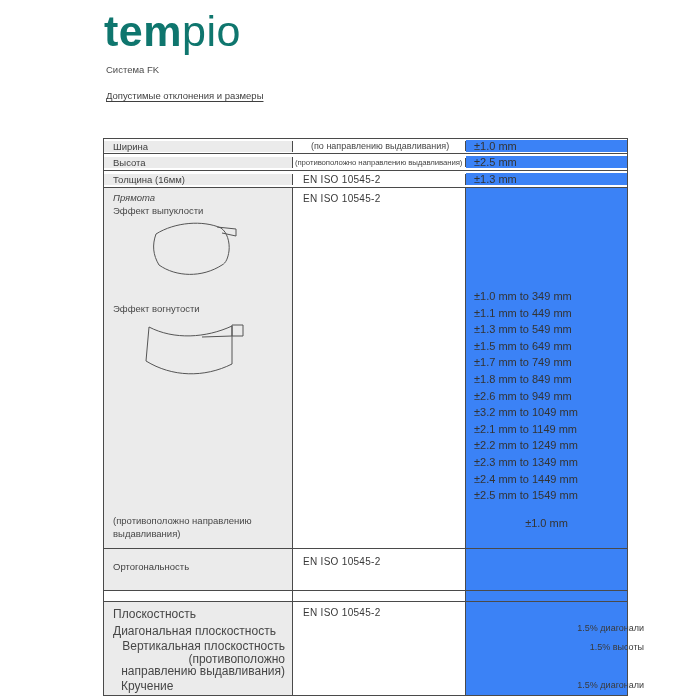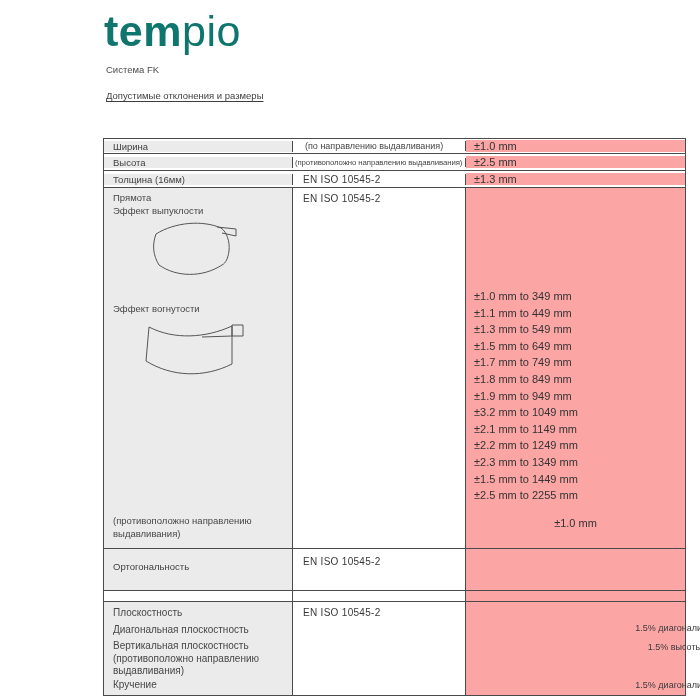--- a/index.html
+++ b/index.html
@@ -13,62 +13,62 @@
 
   
   .logo{position:absolute;left:104px;top:8px;font-size:43px;line-height:1.1;color:#0f766e;letter-spacing:.5px;}
   .logo-b{font-weight:800;}
   .logo-l{font-weight:400;}
   .system{position:absolute;left:106px;top:64px;font-size:9.5px;color:#4c4c4c;}
   .doc-link{position:absolute;left:106px;top:90px;font-size:9.5px;color:#3f3f3f;
             text-decoration:underline;text-underline-offset:2px;cursor:pointer;}
 
   
-  .spec-table{position:absolute;left:103px;top:138px;width:583px;height:558px;
+  .spec-table{position:absolute;left:103px;top:138px;width:525px;height:558px;
               border:1px solid var(--line);box-sizing:border-box;font-size:9.5px;}
   .row{display:flex;border-bottom:1px solid var(--line);box-sizing:border-box;}
   .row:last-child{border-bottom:none;}
   .c1,.c2,.c3{box-sizing:border-box;}
   .c1{width:189px;background:var(--cellgray);border-right:1px solid var(--line);}
   .c2{width:173px;border-right:1px solid var(--line);background:#fff;}
-  .c3{flex:1;background:#fca5a5;}
+  .c3{flex:1;background:#3b82f6;}
   .vcenter{display:flex;align-items:center;}
   .r1{height:15px;} .r2{height:17px;} .r3{height:17px;}
   .r4{height:361px;} .r5{height:42px;} .rgap{height:11px;} .r6{height:93px;}
   .rgap .c1{background:#fff;}
 
   .namepad{padding-left:9px;}
-  .small9{font-size:9px;padding-left:12px;color:#474747;}
+  .small9{font-size:9px;padding-left:18px;color:#474747;}
   .small8{font-size:7.8px;padding-left:2px;color:#474747;letter-spacing:-.1px;}
   .iso{font-size:10px;letter-spacing:.3px;color:#383838;}
   .isopad{padding-left:10px;}
   .val{font-size:11px;padding-left:8px;color:#333;}
 
   .rel{position:relative;}
   .lbl{position:absolute;font-size:9.5px;color:#474747;}
-  .pos-pryamota{left:9px;top:4px;}
+  .pos-pryamota{left:9px;top:4px;font-style:italic;}
   .pos-convex-label{left:9px;top:17px;}
   .pos-concave-label{left:9px;top:115px;}
   .pos-opposite{left:9px;top:327px;width:178px;line-height:12.5px;}
   .svg-convex{position:absolute;left:47px;top:31px;}
   .svg-concave{position:absolute;left:40px;top:133px;}
   .pos-iso-r4{position:absolute;left:10px;top:5px;}
   .vgroup{position:absolute;left:8px;font-size:11px;line-height:16.6px;color:#333;white-space:nowrap;}
   .pos-g1{top:17px;}
   .pos-g2{top:100px;}
   .pos-opp-val{position:absolute;left:0;top:329px;width:100%;text-align:center;font-size:11px;color:#333;}
 
   .r5 .c1{padding:12px 16px 0 9px;}
   .r5 .c2{padding:7px 0 0 10px;}
 
-  .r6lbl{position:absolute;font-size:10px;color:#474747;}
+  .r6lbl{position:absolute;font-size:12px;color:#474747;text-align:right;}
   .pos-flat{left:9px;top:5px;}
   .pos-diag{left:9px;top:22px;}
   .pos-vert{left:9px;top:38px;width:172px;line-height:12.5px;}
-  .pos-kruch{left:9px;top:77px;}
+  .pos-kruch{left:17px;top:77px;}
   .r6val{position:absolute;left:17px;width:100%;text-align:right;font-size:9px;color:#3a3a3a;}
   .pos-v1{top:21px;} .pos-v2{top:40px;} .pos-v3{top:78px;}
 
   svg.diagram path{fill:none;stroke:#555;stroke-width:1;}
 </style>
 </head>
 <body>
 
 <div class="page">
 
@@ -136,27 +136,27 @@
         <span class="iso pos-iso-r4">EN ISO 10545-2</span>
       </div>
       <div class="c3 rel">
         <div class="vgroup pos-g2">
           <div>±1.0 mm to 349 mm</div>
           <div>±1.1 mm to 449 mm</div>
           <div>±1.3 mm to 549 mm</div>
           <div>±1.5 mm to 649 mm</div>
           <div>±1.7 mm to 749 mm</div>
           <div>±1.8 mm to 849 mm</div>
-          <div>±1.9 mm to 949 mm</div>
+          <div>±2.6 mm to 949 mm</div>
           <div>±3.2 mm to 1049 mm</div>
           <div>±2.1 mm to 1149 mm</div>
           <div>±2.2 mm to 1249 mm</div>
           <div>±2.3 mm to 1349 mm</div>
-          <div>±1.5 mm to 1449 mm</div>
-          <div>±2.5 mm to 2255 mm</div>
+          <div>±2.4 mm to 1449 mm</div>
+          <div>±2.5 mm to 1549 mm</div>
         </div>
         <div class="pos-opp-val">±1.0 mm</div>
       </div>
     </div>
 
     <div class="row r5">
       <div class="c1"><span>Ортогональность</span></div>
       <div class="c2"><span class="iso">EN ISO 10545-2</span></div>
       <div class="c3"></div>
     </div>

